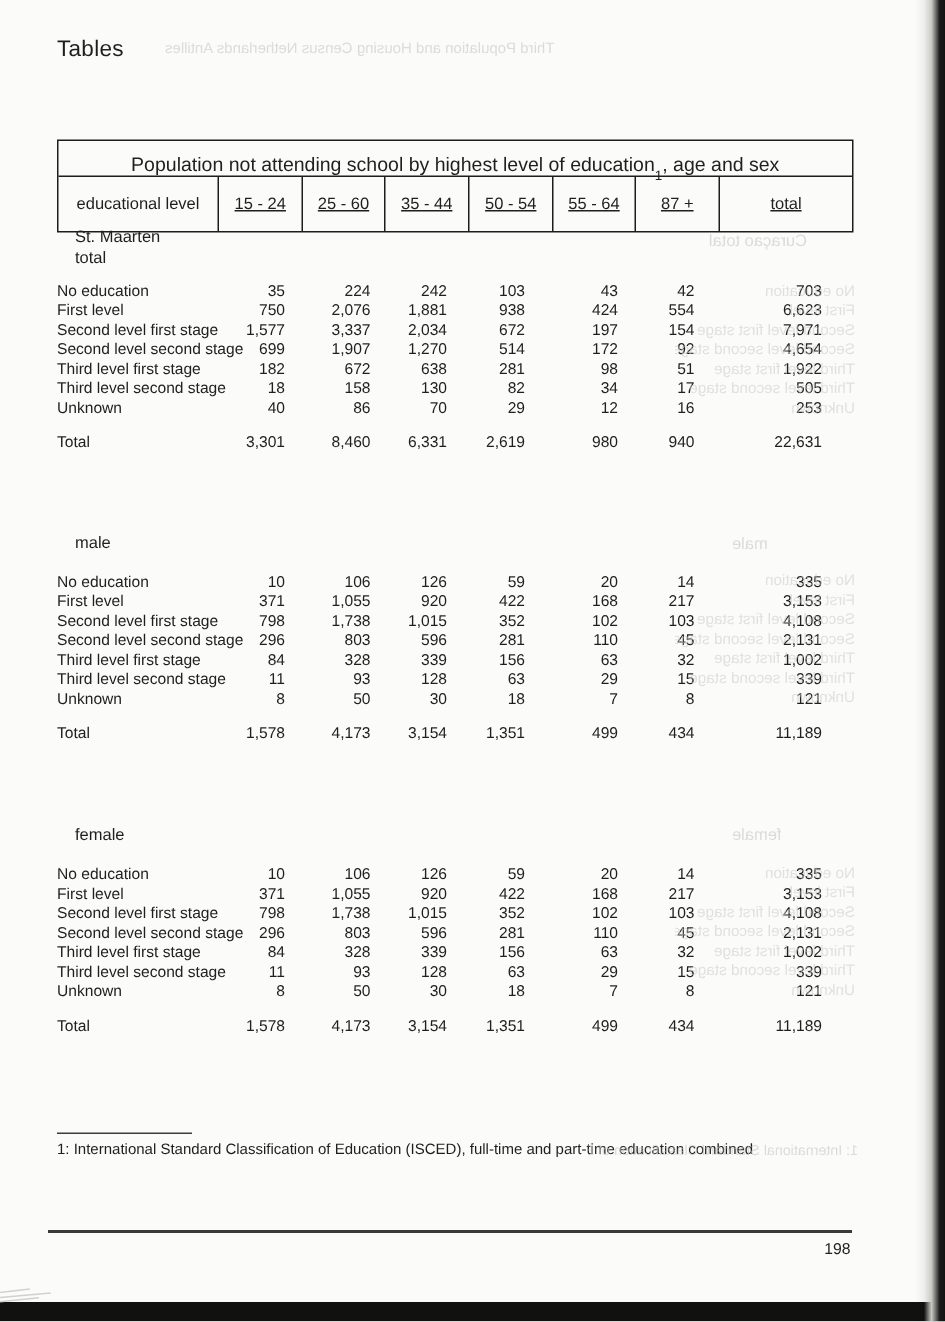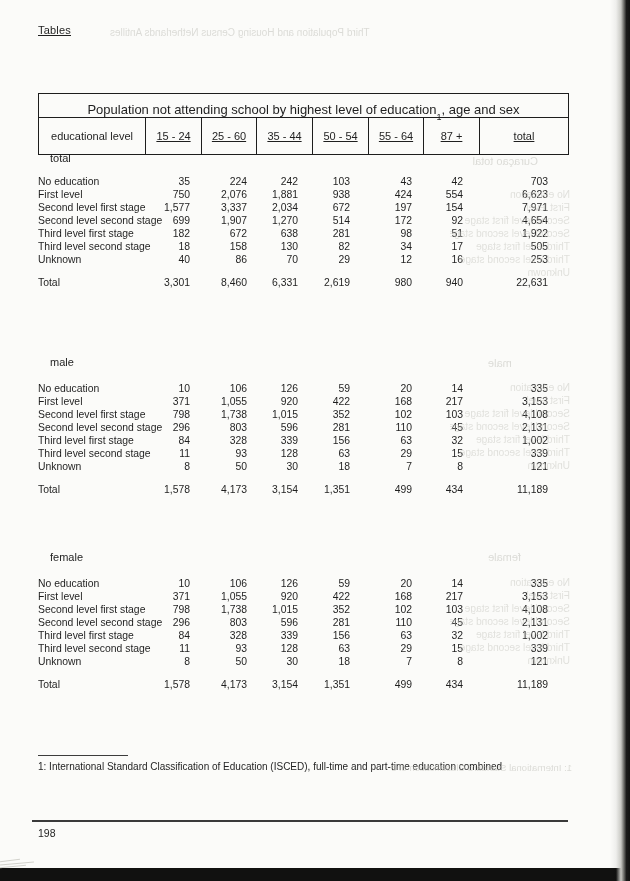--- a/index.html
+++ b/index.html
@@ -11,21 +11,21 @@
   }
   
   .right-edge{position:absolute;top:0;right:0;width:20px;height:881px;z-index:30;
     background:linear-gradient(to right, rgba(0,0,0,0) 0%, rgba(0,0,0,0.05) 30%, #c9c9c4 55%, #6a6a66 70%, #1b1b1a 82%, #131312 100%);}
   .bottom-edge{position:absolute;left:0;bottom:0;width:630px;height:13px;background:#111110;z-index:29;}
   .stack-line{position:absolute;height:1px;background:#d2d2cc;z-index:31;}
   .stack-line.s1{left:0;bottom:14px;width:26px;transform:rotate(-6deg);}
   .stack-line.s2{left:0;bottom:17px;width:34px;transform:rotate(-5deg);}
   .stack-line.s3{left:0;bottom:20px;width:20px;transform:rotate(-7deg);}
 
-  .tables-label{position:absolute;left:38px;top:24px;font-size:11px;letter-spacing:.2px;text-decoration:underline;}
+  .tables-label{position:absolute;left:38px;top:24px;font-size:15px;letter-spacing:.2px;}
   .caption-row{position:absolute;left:38px;top:78px;width:529px;display:flex;justify-content:space-between;font-size:11px;}
 
   
   .table-box{position:absolute;left:38px;top:93px;width:529px;border:1.6px solid #1d1d1d;background:transparent;}
   .title-row{height:23px;border-bottom:1.6px solid #1d1d1d;display:flex;align-items:flex-end;justify-content:center;font-size:13px;}
   .title-row sup{font-size:9px;line-height:0;}
   .cols-row{display:grid;grid-template-columns:106px 56px 55px 56px 56px 55px 56px auto;height:36px;}
   .col-cell{display:flex;align-items:center;justify-content:center;font-size:11px;}
   .col-cell + .col-cell{border-left:1.4px solid #1d1d1d;text-decoration:underline;}
 
@@ -40,21 +40,21 @@
   .sec-total{margin-top:10px;}
   .trow{display:grid;grid-template-columns:110px 42px 57px 51px 52px 62px 51px 85px;height:13px;line-height:13px;font-size:10.4px;}
   .tlabel{text-align:left;white-space:nowrap;}
   .tnum{text-align:right;white-space:nowrap;}
 
   
   .footnote{position:absolute;left:38px;top:755px;width:520px;}
   .footnote-rule{width:90px;height:1px;background:#3c3c3c;}
   .footnote-text{margin-top:5px;font-size:10px;}
   .bottom-rule{position:absolute;left:32px;top:820px;width:536px;height:2px;background:#3a3a3a;}
-  .page-number{position:absolute;left:38px;top:827px;width:529px;text-align:left;font-size:10.5px;}
+  .page-number{position:absolute;left:38px;top:827px;width:529px;text-align:right;font-size:10.5px;}
 
   
   .ghost{position:absolute;color:#c7c7c1;transform:scaleX(-1);white-space:nowrap;z-index:1;opacity:.6;}
   .ghost-top{left:110px;top:27px;width:300px;font-size:10px;text-align:right;}
   .ghost-sec0-head{left:468px;top:155px;width:70px;font-size:11px;line-height:13.5px;white-space:normal;}
   .ghost-male{left:488px;top:357px;font-size:11px;}
   .ghost-female{left:488px;top:551px;font-size:11px;}
   .ghost-rows{position:absolute;left:450px;width:120px;font-size:10.2px;line-height:13px;color:#cbcbc5;transform:scaleX(-1);z-index:1;opacity:.55;}
   .ghost-rows div{white-space:nowrap;overflow:hidden;}
   .ghost-rows.g0{top:188px;}
@@ -116,20 +116,21 @@
       <div class="col-cell">35 - 44</div>
       <div class="col-cell">50 - 54</div>
       <div class="col-cell">55 - 64</div>
       <div class="col-cell">87 +</div>
       <div class="col-cell">total</div>
     </div>
   </div>
 
   <div class="section sec0">
     <div class="sec-heading">
+        <div>St. Maarten</div>
         <div>total</div>
       </div>
     <div class="sec-rows">
         <div class="trow">
           <span class="tlabel">No education</span>
           <span class="tnum">35</span>
           <span class="tnum">224</span>
           <span class="tnum">242</span>
           <span class="tnum">103</span>
           <span class="tnum">43</span>

